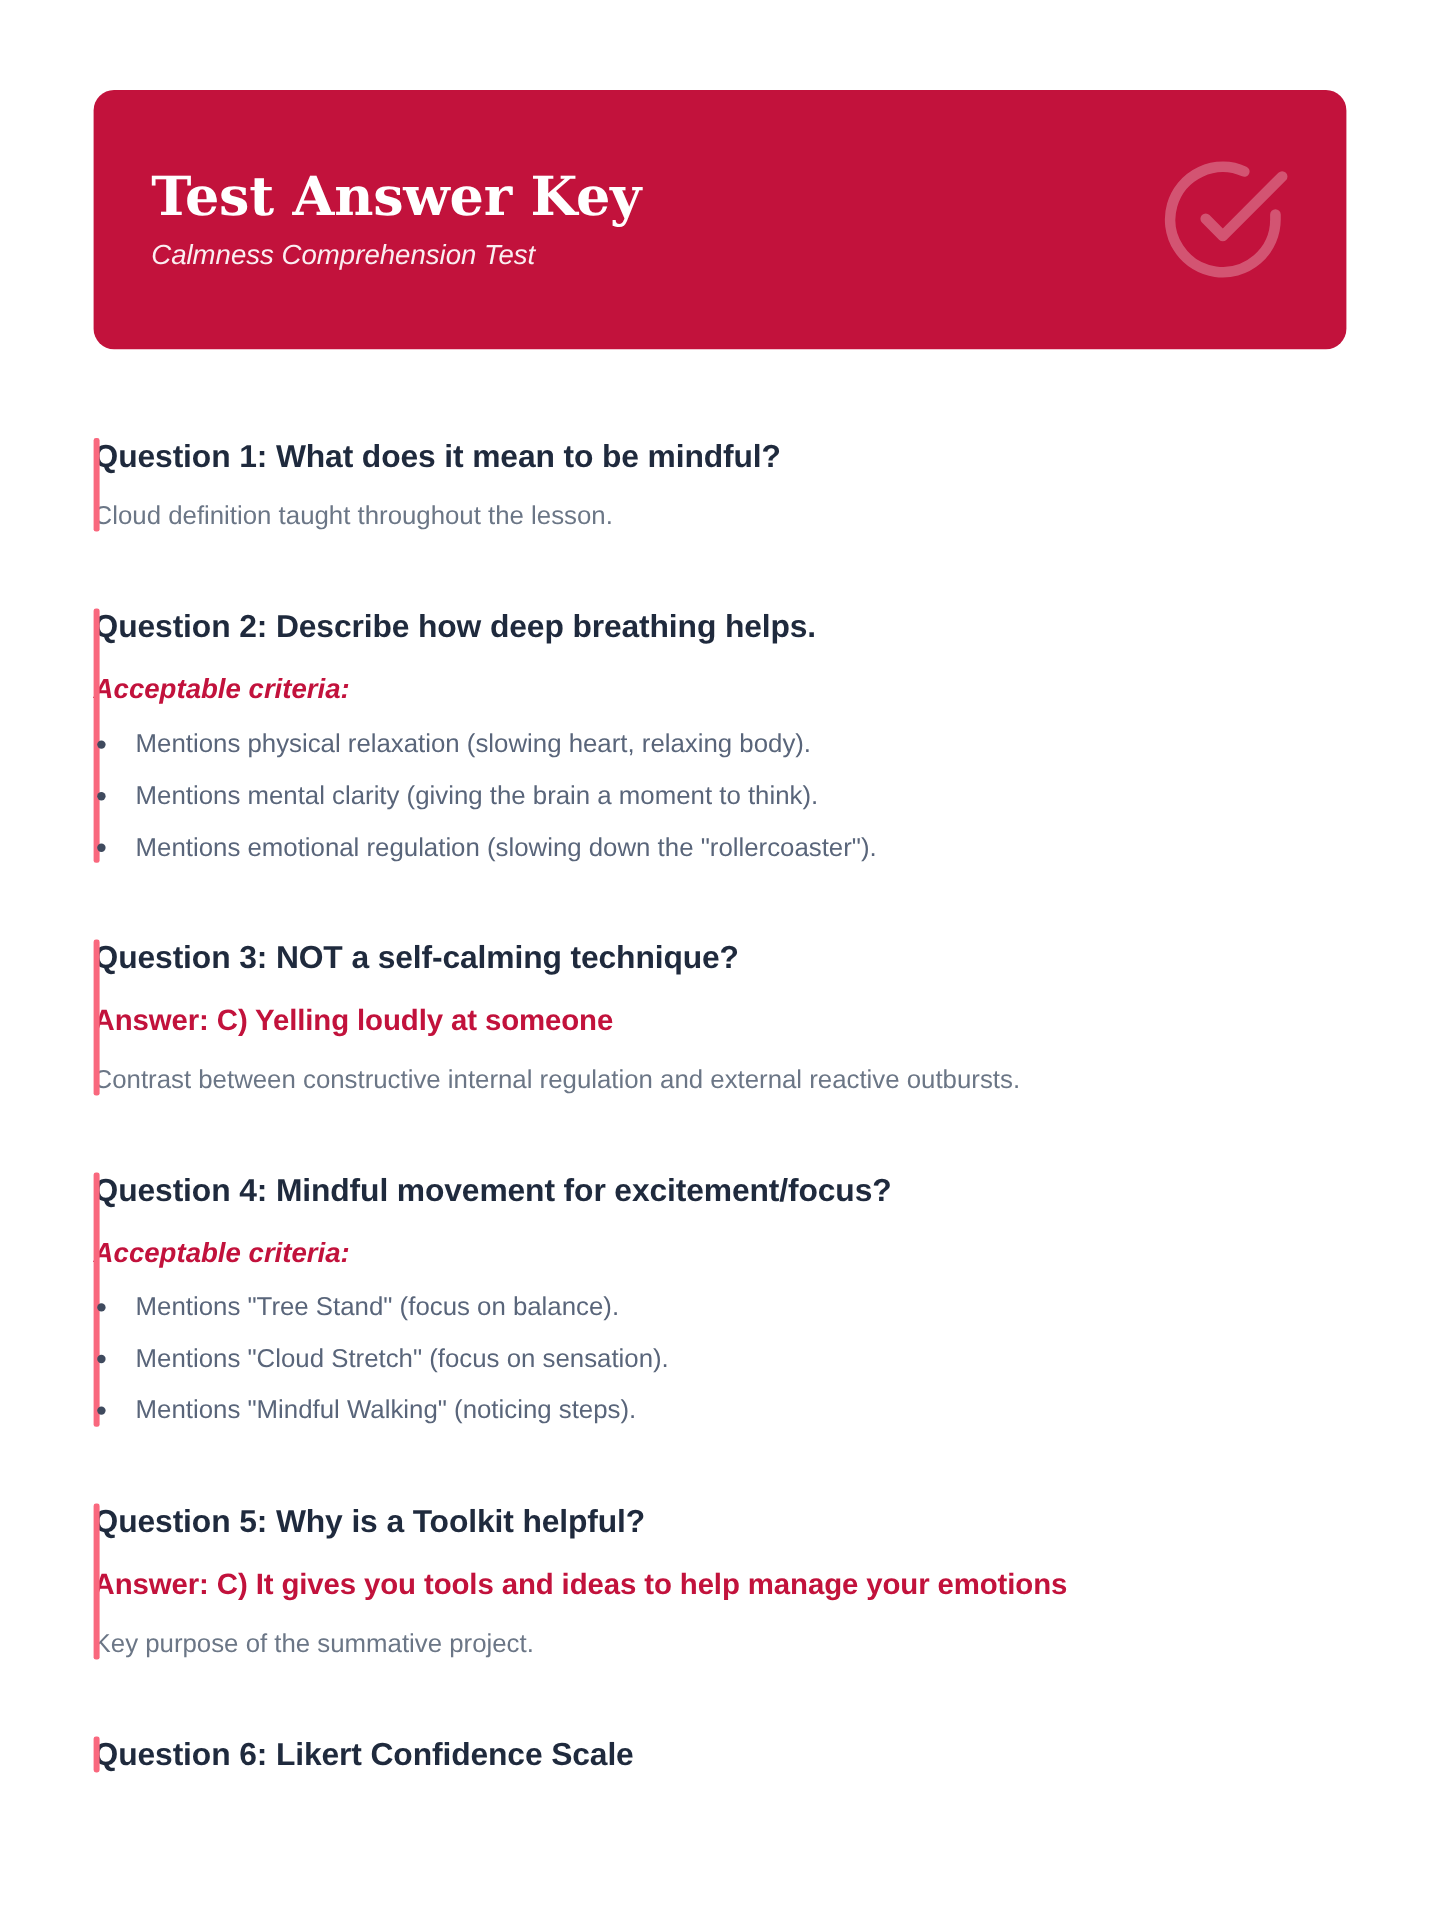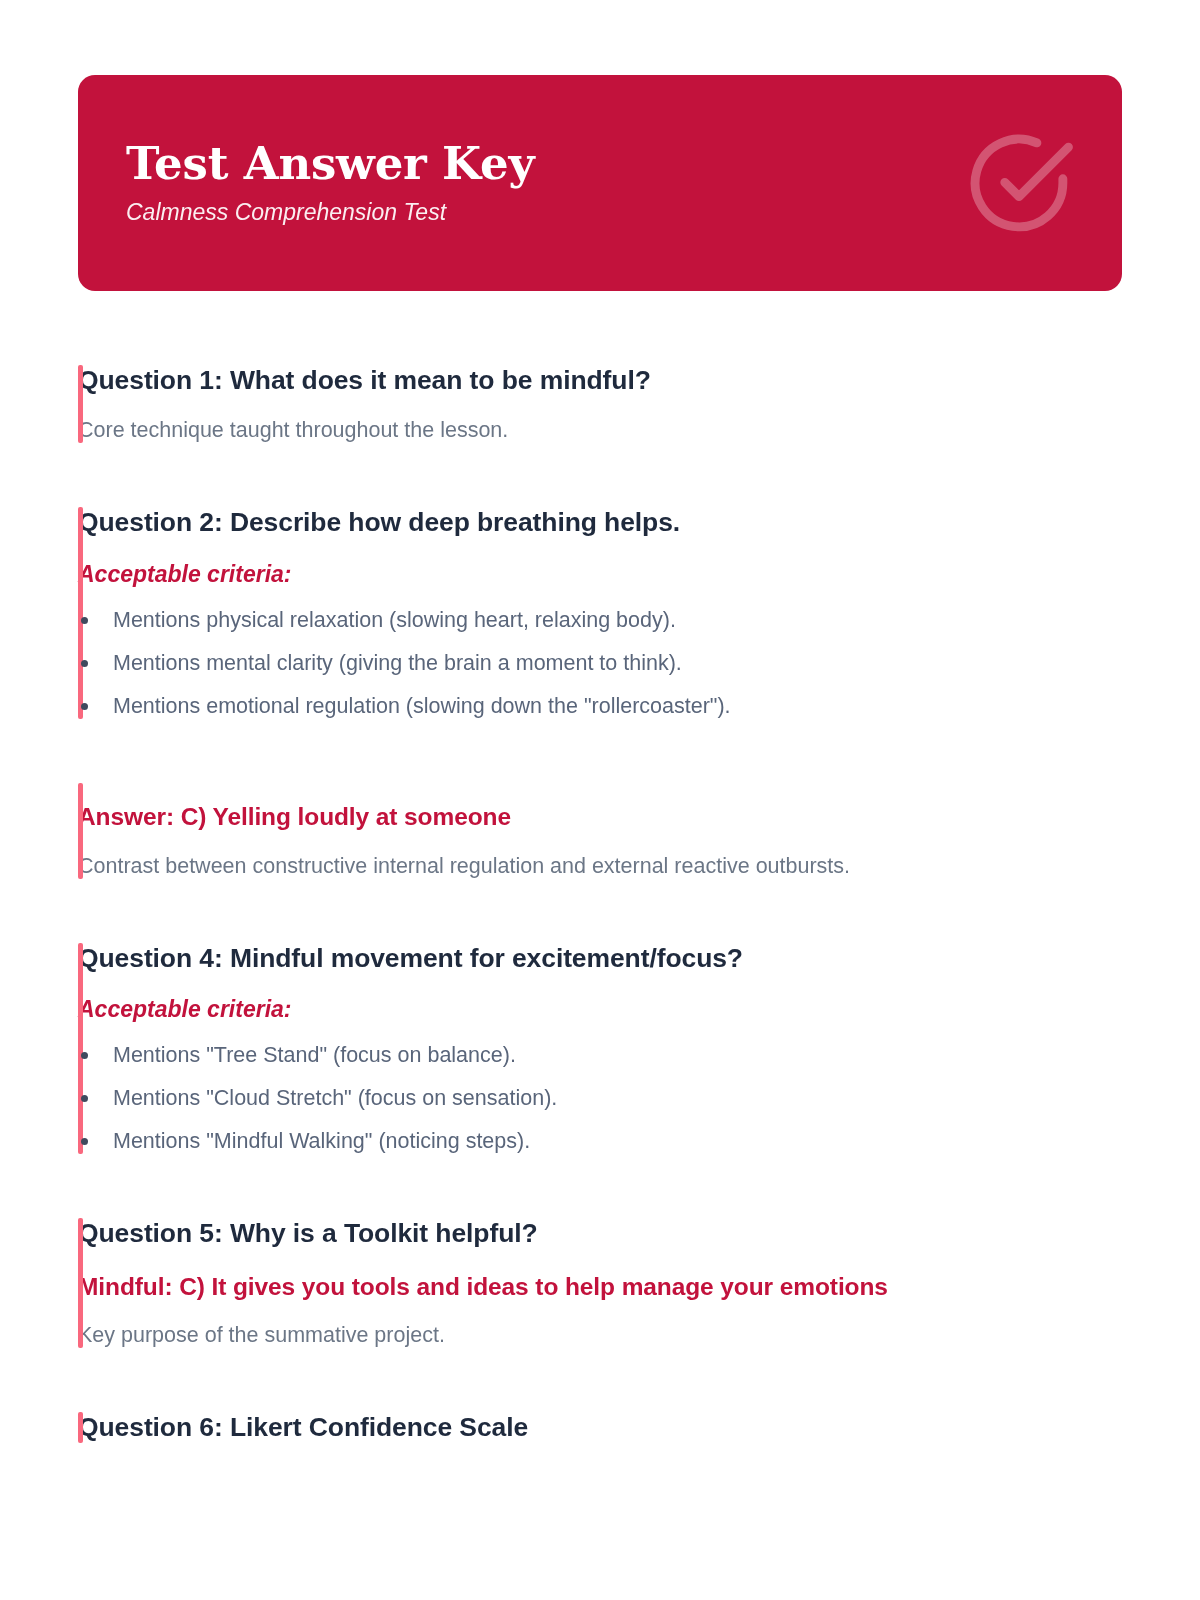--- a/index.html
+++ b/index.html
@@ -159,51 +159,52 @@
         <path d="M21.4 11.1V12a9.4 9.4 0 1 1-5.57-8.59"></path>
         <path d="M22.6 4.3 12 14.91l-3.05-3.05"></path>
       </svg>
     </div>
   </div>
 
   <div class="questions">
       <div class="q-block">
         <div class="q-accent"></div>
         <div class="q-title">Question 1: What does it mean to be mindful?</div>
-        <div class="q-note">Core technique taught throughout the lesson.</div>
+        <div class="q-note">Cloud definition taught throughout the lesson.</div>
       </div>
       <div class="q-block">
         <div class="q-accent"></div>
         <div class="q-title">Question 2: Describe how deep breathing helps.</div>
         <div class="q-criteria-label">Acceptable criteria:</div>
         <ul class="q-bullets">
           <li><span class="dot"></span><span>Mentions physical relaxation (slowing heart, relaxing body).</span></li>
           <li><span class="dot"></span><span>Mentions mental clarity (giving the brain a moment to think).</span></li>
           <li><span class="dot"></span><span>Mentions emotional regulation (slowing down the "rollercoaster").</span></li>
         </ul>
       </div>
       <div class="q-block">
         <div class="q-accent"></div>
+        <div class="q-title">Question 3: NOT a self-calming technique?</div>
         <div class="q-answer">Answer: C) Yelling loudly at someone</div>
         <div class="q-note">Contrast between constructive internal regulation and external reactive outbursts.</div>
       </div>
       <div class="q-block">
         <div class="q-accent"></div>
         <div class="q-title">Question 4: Mindful movement for excitement/focus?</div>
         <div class="q-criteria-label">Acceptable criteria:</div>
         <ul class="q-bullets">
           <li><span class="dot"></span><span>Mentions "Tree Stand" (focus on balance).</span></li>
           <li><span class="dot"></span><span>Mentions "Cloud Stretch" (focus on sensation).</span></li>
           <li><span class="dot"></span><span>Mentions "Mindful Walking" (noticing steps).</span></li>
         </ul>
       </div>
       <div class="q-block">
         <div class="q-accent"></div>
         <div class="q-title">Question 5: Why is a Toolkit helpful?</div>
-        <div class="q-answer">Mindful: C) It gives you tools and ideas to help manage your emotions</div>
+        <div class="q-answer">Answer: C) It gives you tools and ideas to help manage your emotions</div>
         <div class="q-note">Key purpose of the summative project.</div>
       </div>
       <div class="q-block">
         <div class="q-accent"></div>
         <div class="q-title">Question 6: Likert Confidence Scale</div>
       </div>
     </div>
 
 </div>
 

